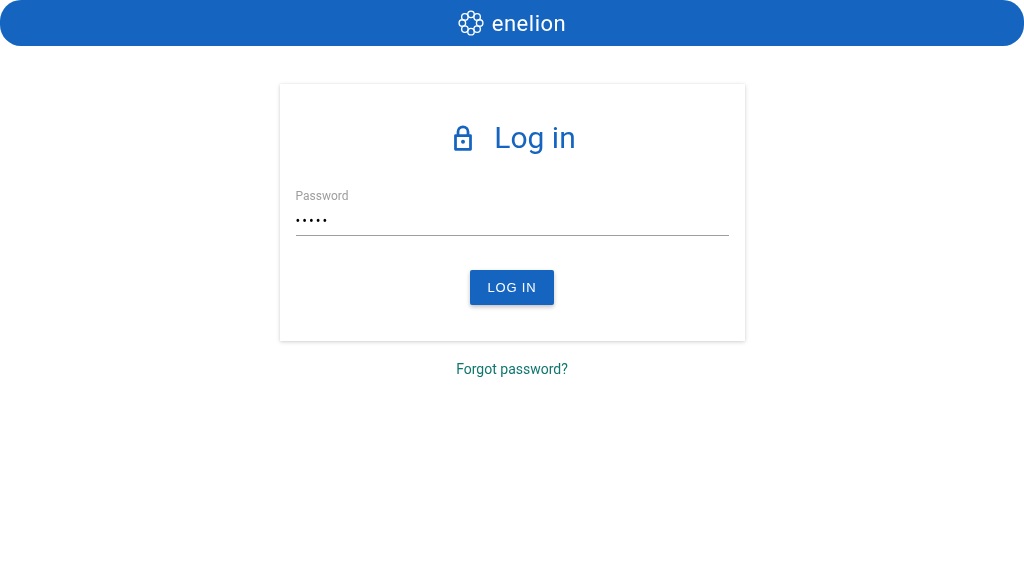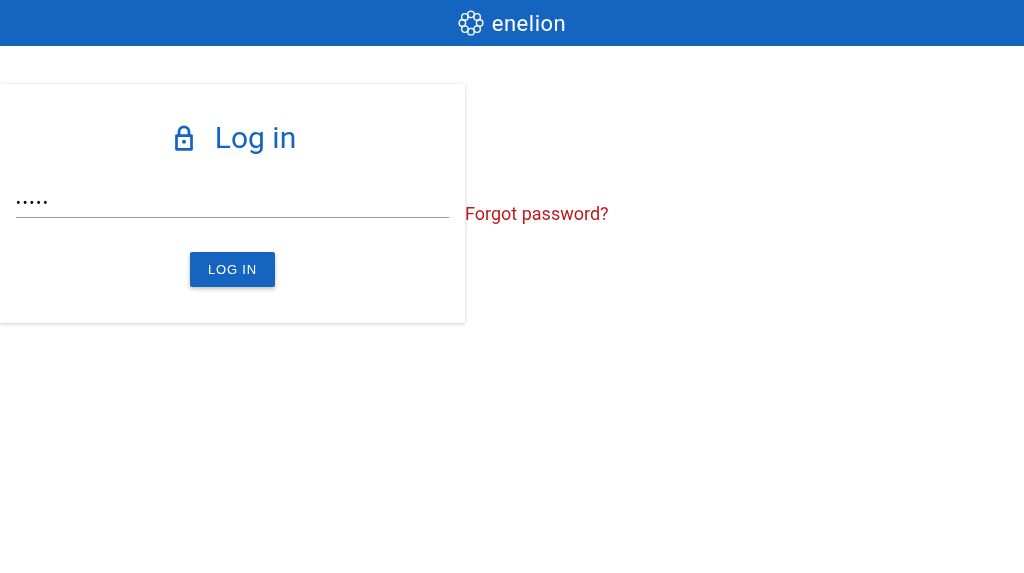--- a/index.html
+++ b/index.html
@@ -13,20 +13,21 @@
       width: 1024px;
       height: 573px;
       overflow: hidden;
     }
     .header {
       background: #1565c0;
       height: 46px;
       display: flex;
       align-items: center;
       justify-content: center;
+      border-radius: 21px;
     }
     .logo-wrap {
       display: flex;
       align-items: center;
       gap: 8px;
     }
     .logo-icon {
       width: 26px;
       height: 26px;
       display: flex;
@@ -34,21 +35,21 @@
       justify-content: center;
     }
     .brand-name {
       color: #ffffff;
       font-size: 22px;
       font-weight: 400;
       letter-spacing: 0.5px;
     }
     .container {
       display: flex;
-      flex-direction: row;
+      flex-direction: column;
       align-items: center;
       padding-top: 38px;
     }
     .card {
       width: 465px;
       background: #ffffff;
       box-shadow: 0 1px 4px rgba(0,0,0,0.18), 0 0 1px rgba(0,0,0,0.08);
       padding: 36px 16px 36px 16px;
     }
     .title-row {
@@ -121,22 +122,22 @@
       border: none;
       padding: 10px 18px;
       font-size: 13px;
       letter-spacing: 0.8px;
       cursor: pointer;
       box-shadow: 0 2px 4px rgba(0,0,0,0.25);
       border-radius: 2px;
     }
     .forgot-link {
       margin-top: 20px;
-      color: #b91c1c;
-      font-size: 18px;
+      color: #0f766e;
+      font-size: 14px;
       text-decoration: none;
       cursor: pointer;
     }
   </style>
 </head>
 <body>
 
 <div class="header">
   <div class="logo-wrap">
     <span class="logo-icon">
@@ -165,20 +166,21 @@
           <path fill="none" stroke="#1565c0" stroke-width="2.2" stroke-linejoin="round" d="M6 10h12v11H6z"></path>
           <path fill="none" stroke="#1565c0" stroke-width="2.2" d="M8 10V7a4 4 0 0 1 8 0v3"></path>
           <circle cx="12" cy="15" r="1.6" fill="#1565c0"></circle>
         </svg>
       </span>
       <h1 class="title">Log in</h1>
     </div>
 
 
     <div class="field">
+      <label class="field-label">Password</label>
       <input type="text" class="password-input" value="•••••" style="">
     </div>
 
     <div class="button-row">
       <button class="login-btn">LOG IN</button>
     </div>
   </div>
 
   <a class="forgot-link">Forgot password?</a>
 </div>

